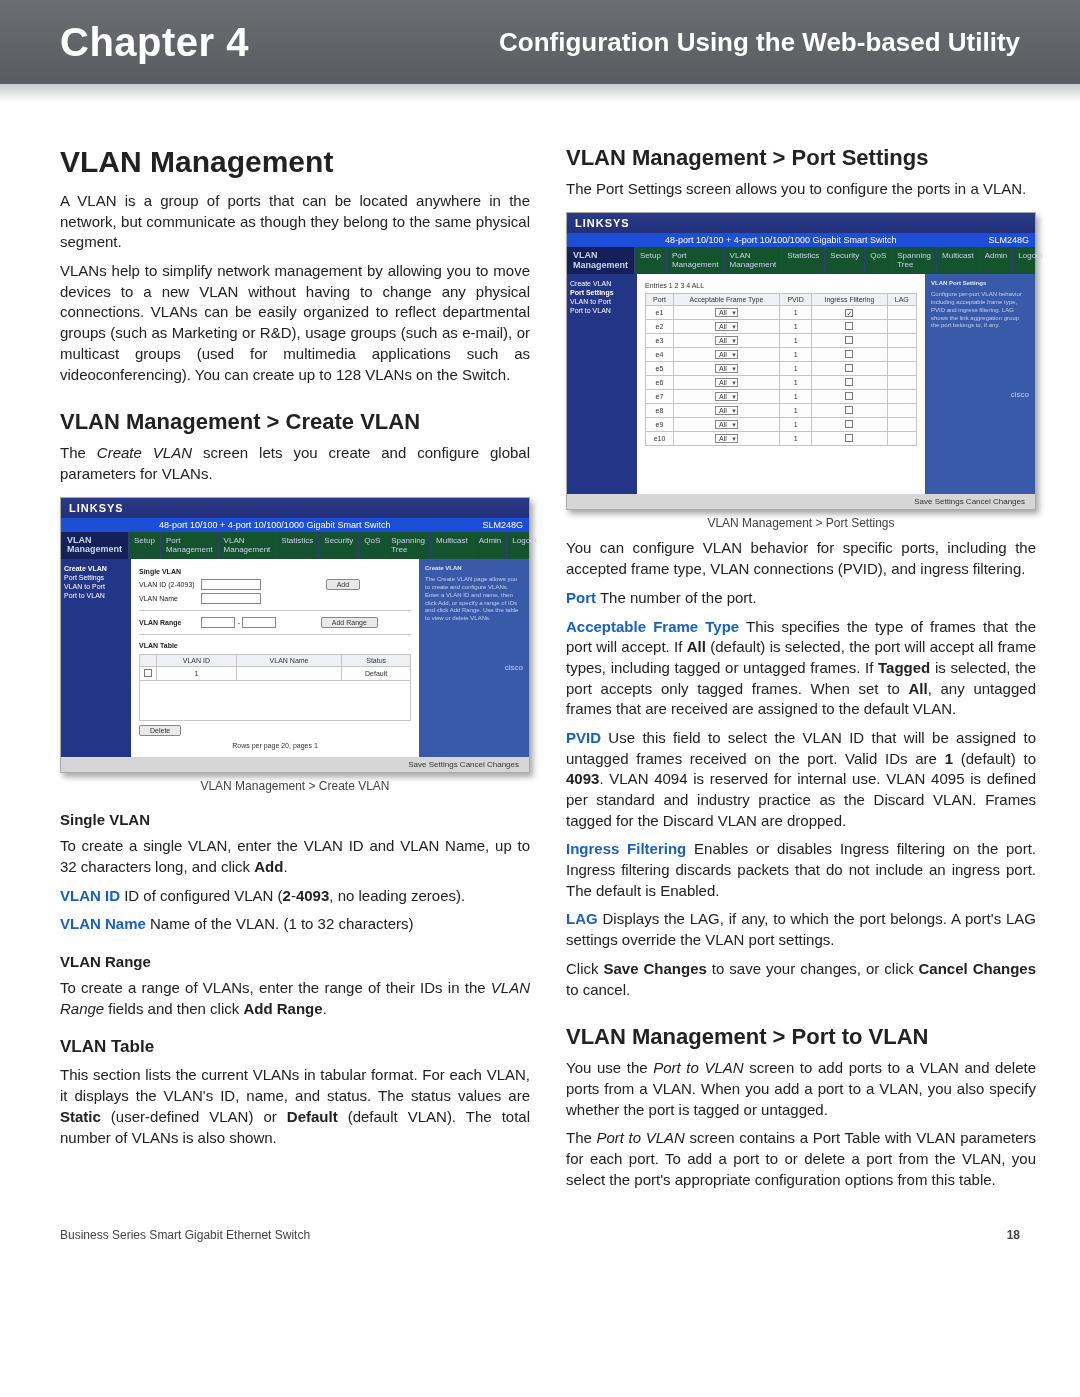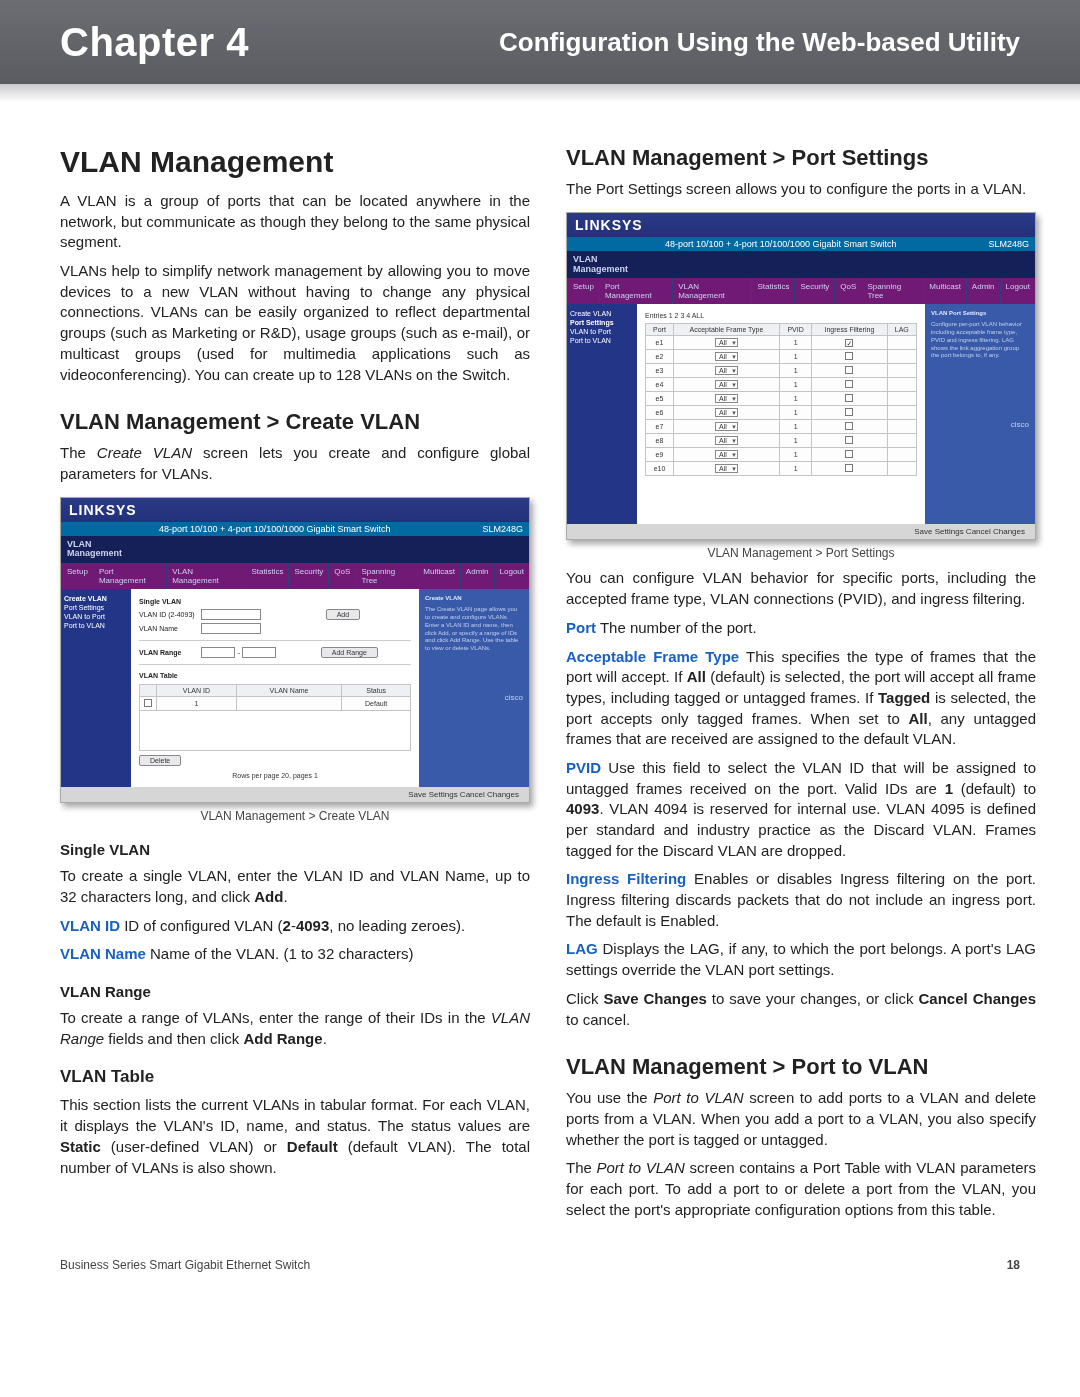--- a/index.html
+++ b/index.html
@@ -47,39 +47,38 @@
   .figure {
     border: 1px solid #aaa;
     background: #f6f6f6;
     margin: 12px 0 4px;
     box-shadow: 3px 4px 6px rgba(0,0,0,.35);
   }
   .fig-header {
     background: linear-gradient(#2b3a87,#22307a);
     color:#fff;
     padding:4px 8px;
-    font-size:14px;
+    font-size:11px;
     font-weight:700;
     letter-spacing:1px;
   }
   .fig-subhead{
     display:flex;
     align-items:center;
     justify-content:space-between;
-    background:#0369a1;
+    background:#1d4ed8;
     color:#fff;
     font-size:9px;
     padding:2px 6px;
   }
   .fig-nav{
     display:flex;
-    background:#701a75;
+    background:#14532d;
     color:#cbd2ef;
     font-size:8px;
-    flex-direction:column;
   }
   .fig-nav .navlabel{
     background:#162058;
     padding:4px 6px;
     font-weight:700;
     font-size:9px;
     line-height:1.1;
     white-space:pre;
   }
   .fig-nav .tabs{display:flex;flex:1;}

